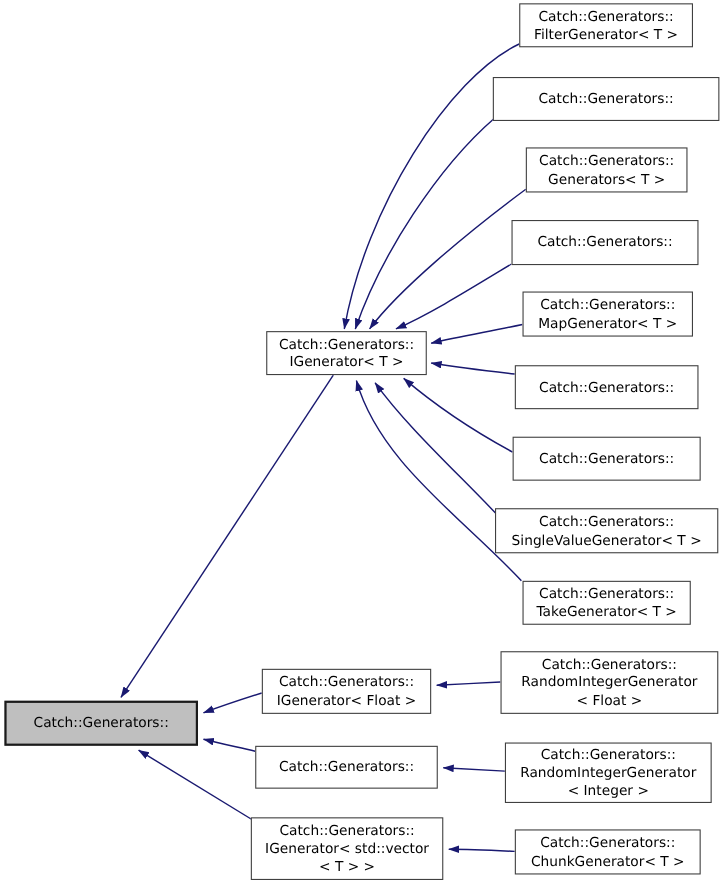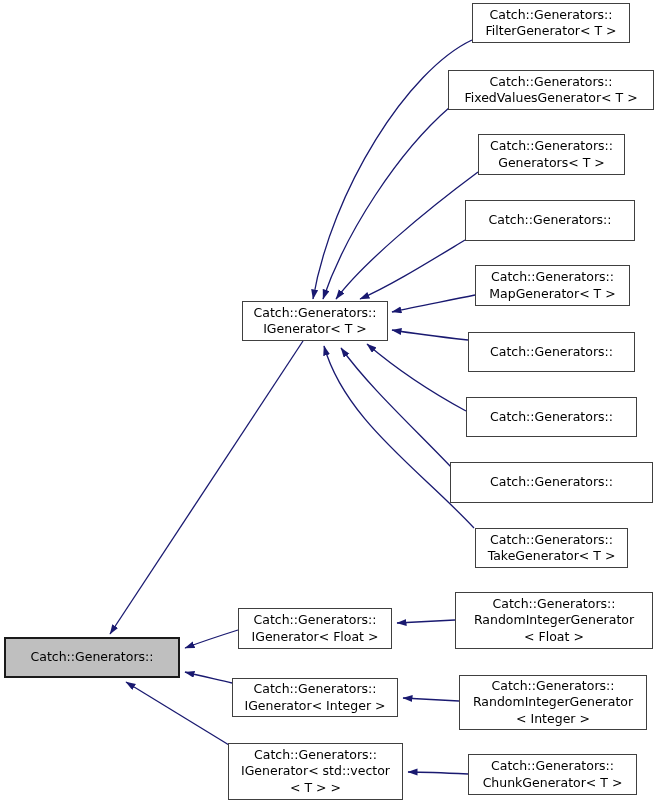--- a/index.html
+++ b/index.html
@@ -49,21 +49,20 @@
     <path class="edge" marker-end="url(#arrow)" d="M468,774 C448,773 428,772 408,772"></path>
   </svg>
 
   <div class="node" style="left:472px;top:3px;width:158px;height:40px">
     <span>Catch::Generators::</span>
     <span>FilterGenerator&lt; T &gt;</span>
   </div>
 
   <div class="node" style="left:448px;top:70px;width:206px;height:40px">
     <span>Catch::Generators::</span>
-    <span>FixedValuesGenerator&lt; T &gt;</span>
   </div>
 
   <div class="node" style="left:478px;top:134px;width:147px;height:41px">
     <span>Catch::Generators::</span>
     <span>Generators&lt; T &gt;</span>
   </div>
 
   <div class="node" style="left:465px;top:200px;width:170px;height:41px">
     <span>Catch::Generators::</span>
   </div>
@@ -81,20 +80,21 @@
   <div class="node" style="left:468px;top:332px;width:167px;height:40px">
     <span>Catch::Generators::</span>
   </div>
 
   <div class="node" style="left:466px;top:397px;width:171px;height:40px">
     <span>Catch::Generators::</span>
   </div>
 
   <div class="node" style="left:450px;top:462px;width:203px;height:41px">
     <span>Catch::Generators::</span>
+    <span>SingleValueGenerator&lt; T &gt;</span>
   </div>
 
   <div class="node" style="left:475px;top:528px;width:153px;height:40px">
     <span>Catch::Generators::</span>
     <span>TakeGenerator&lt; T &gt;</span>
   </div>
 
   <div class="node node--current" style="left:4px;top:637px;width:176px;height:41px">
     <span>Catch::Generators::</span>
   </div>
@@ -105,21 +105,20 @@
   </div>
 
   <div class="node" style="left:455px;top:592px;width:198px;height:57px">
     <span>Catch::Generators::</span>
     <span>RandomIntegerGenerator</span>
     <span>&lt; Float &gt;</span>
   </div>
 
   <div class="node" style="left:232px;top:678px;width:166px;height:39px">
     <span>Catch::Generators::</span>
-    <span>IGenerator&lt; Integer &gt;</span>
   </div>
 
   <div class="node" style="left:459px;top:675px;width:188px;height:55px">
     <span>Catch::Generators::</span>
     <span>RandomIntegerGenerator</span>
     <span>&lt; Integer &gt;</span>
   </div>
 
   <div class="node" style="left:228px;top:743px;width:175px;height:57px">
     <span>Catch::Generators::</span>

